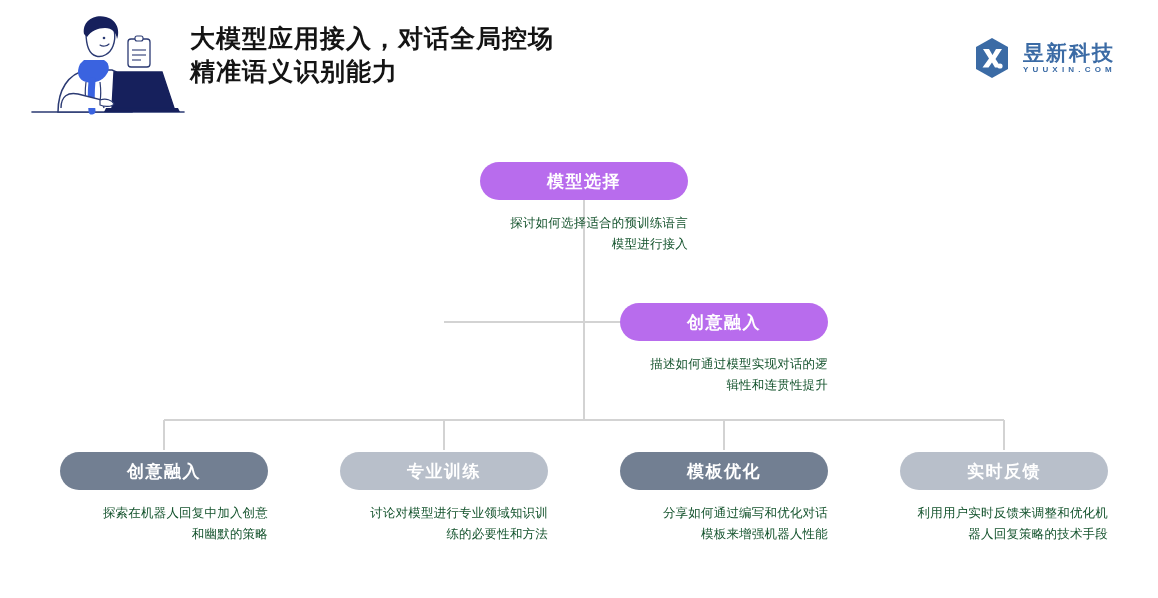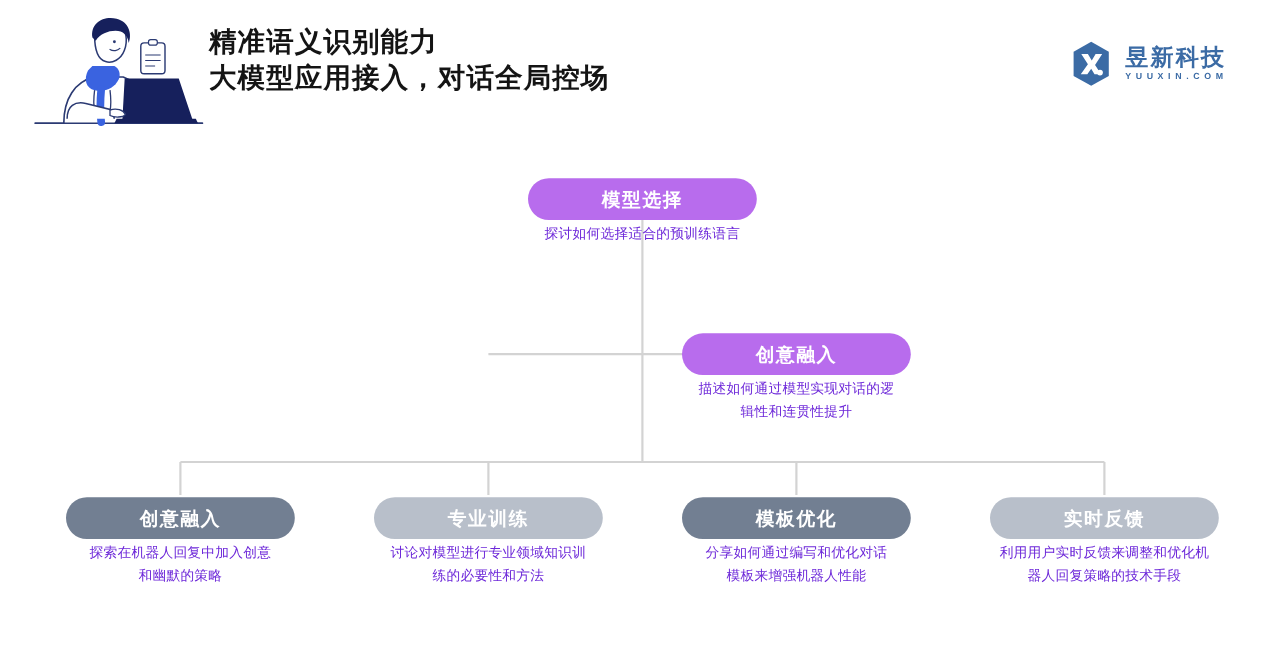--- a/index.html
+++ b/index.html
@@ -82,25 +82,25 @@
     color: #ffffff;
     font-size: 17px;
     font-weight: bold;
     letter-spacing: 1.5px;
   }
   .pill.purple { background: #b86ced; }
   .pill.slate  { background: #727f92; }
   .pill.lgray  { background: #b8bfca; }
 
   .desc {
-    margin-top: 2px;
+    margin-top: 13px;
     font-size: 12.5px;
     line-height: 21px;
-    color: #6d28d9;
-    text-align: center;
+    color: #14532d;
+    text-align: right;
     letter-spacing: 0.2px;
   }
 </style>
 </head>
 <body>
 
 <div class="page">
 
   <div class="header">
 
@@ -132,22 +132,22 @@
       <path d="M33 96 C33 84 40 80 50 82 L74 88 L76 96" fill="#ffffff" stroke="#2b3a73" stroke-width="1.4"></path>
 
       <path d="M86 60 L134 60 L146 96 L84 96 Z" fill="#16205c"></path>
       <path d="M78 96 L150 96 L152 100 L76 100 Z" fill="#16205c"></path>
       <path d="M86 60 L134 60 L146 96 L84 96 Z" fill="none" stroke="#16205c" stroke-width="1.4"></path>
 
       <path d="M72 88 C78 86 84 88 86 92 C84 95 76 95 72 93 Z" fill="#ffffff" stroke="#2b3a73" stroke-width="1.2"></path>
     </svg>
 
     <div class="title-block">
+      <div class="title-line">大模型应用接入，对话全局控场</div>
       <div class="title-line">精准语义识别能力</div>
-      <div class="title-line">大模型应用接入，对话全局控场</div>
     </div>
 
     <div class="logo">
       <svg class="logo-mark" viewBox="0 0 44 44">
         <path d="M22 2 L38 11 L38 33 L22 42 L6 33 L6 11 Z" fill="#3b6ba5"></path>
         <path d="M13 13 L19 13 L22.5 19 L26 13 L32 13 L25.5 23 L31 31.5 L25 31.5 L22 26.5 L18.5 31.5 L12.5 31.5 L19 22.5 Z" fill="#ffffff"></path>
         <circle cx="30" cy="30" r="2.6" fill="#ffffff"></circle>
       </svg>
       <div class="logo-text">
         <span class="logo-cn">昱新科技</span>
@@ -175,20 +175,21 @@
         <line x1="444" y1="295" x2="444" y2="325"></line>
         <line x1="724" y1="295" x2="724" y2="325"></line>
         <line x1="1004" y1="295" x2="1004" y2="325"></line>
       </g>
     </svg>
 
     <div class="node" style="left:480px; top:37px;">
       <div class="pill purple">模型选择</div>
       <div class="desc">
         <div>探讨如何选择适合的预训练语言</div>
+        <div>模型进行接入</div>
       </div>
     </div>
 
 
     <div class="node" style="left:620px; top:178px;">
       <div class="pill purple">创意融入</div>
       <div class="desc">
         <div>描述如何通过模型实现对话的逻</div>
         <div>辑性和连贯性提升</div>
       </div>

